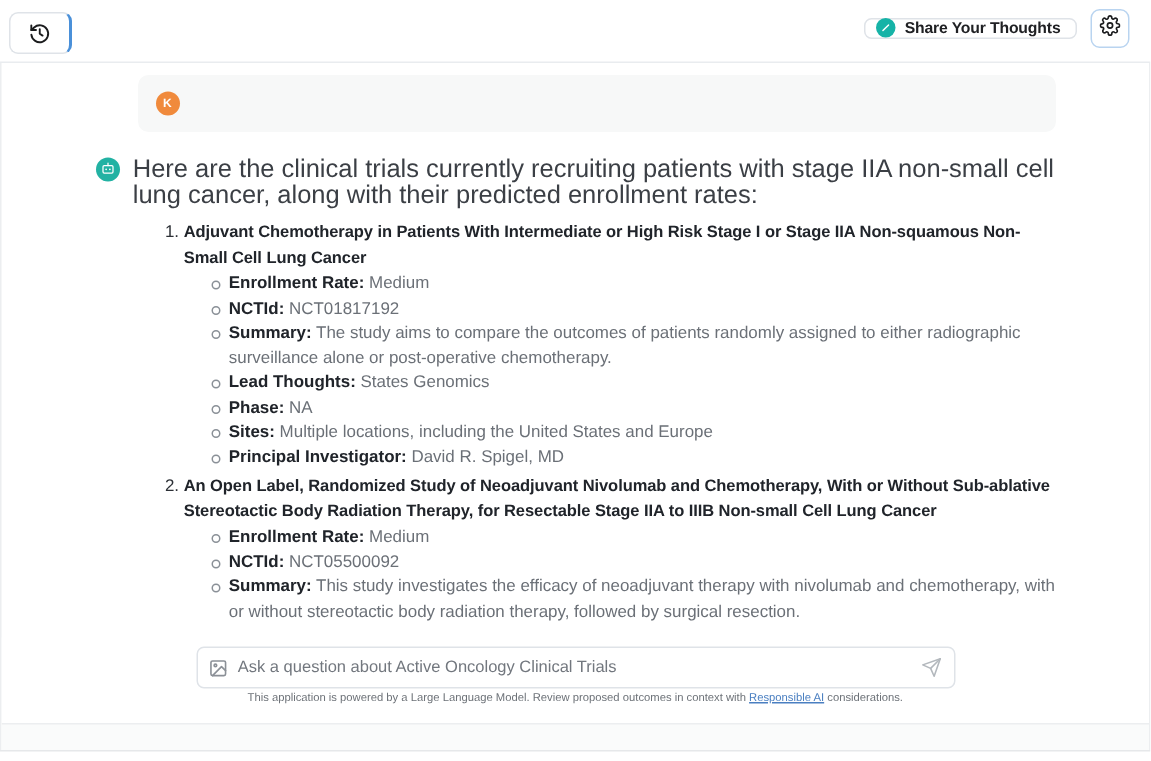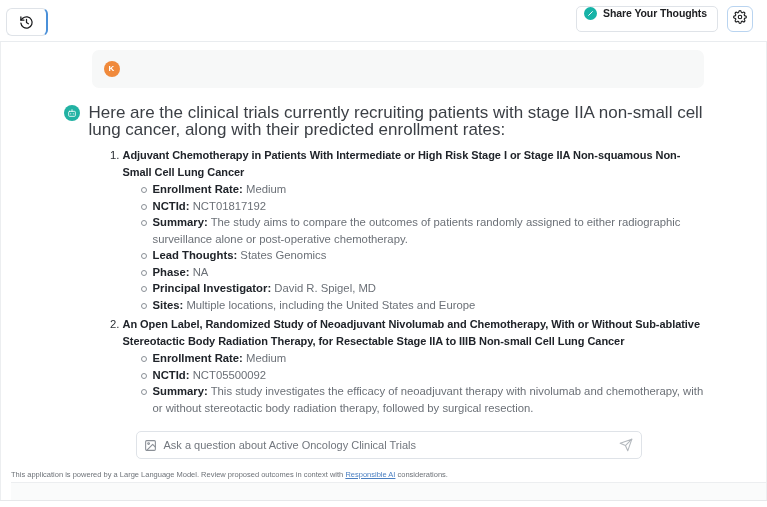--- a/index.html
+++ b/index.html
@@ -37,22 +37,22 @@
     cursor: pointer;
   }
   .history-btn svg { display: block; }
 
   .topbar-right {
     position: absolute;
     right: 14px; top: 6px;
     display: flex; align-items: center; gap: 9px;
   }
   .share-btn {
-    display: flex; align-items: flex-start; gap: 6px;
-    height: 26px;
+    display: flex; align-items: flex-end; gap: 6px;
+    height: 14px;
     padding: 0 10px 0 7px;
     background: #ffffff;
     border: 1px solid #dfe3e8;
     border-radius: 5px;
     cursor: pointer;
     white-space: nowrap;
   }
   .share-btn .label {
     font-size: 10.5px;
     font-weight: bold;
@@ -186,21 +186,21 @@
   }
   ul.details b {
     color: #20242a;
     font-weight: bold;
     margin-top: 48px;
   }
 
   
   .composer-wrap {
     position: absolute;
-    left: 10px; right: 0; bottom: 0;
+    left: 0; right: 0; bottom: 0;
     height: 75px;
     background: #ffffff;
     padding-top: 6px;
   }
   .composer {
     width: 506px;
     margin: 0 auto;
     height: 28px;
     background: #ffffff;
     border: 1px solid #dfe3e8;
@@ -212,21 +212,22 @@
   }
   .composer .placeholder {
     flex: 1 1 auto;
     font-size: 11px;
     color: #72777e;
     line-height: 1;
     cursor: text;
   }
   .img-icon, .send-icon { flex: 0 0 auto; display: flex; }
   .footer-note {
-    margin-top: 11px;
+    margin-top: 1px;
+    text-align: center;
     font-size: 7.5px;
     color: #6d7278;
     line-height: 1.4;
   }
   .footer-note a {
     color: #4a7fc1;
     text-decoration: underline;
   }
   .bottom-band {
     position: absolute;
@@ -308,22 +309,22 @@
             <div class="bot-intro">Here are the clinical trials currently recruiting patients with stage IIA non-small cell lung cancer, along with their predicted enrollment rates:</div>
             <ol class="trials" id="trial-list">
                 <li>
                   <div class="trial-title">Adjuvant Chemotherapy in Patients With Intermediate or High Risk Stage I or Stage IIA Non-squamous Non-Small Cell Lung Cancer</div>
                   <ul class="details">
                     <li><b>Enrollment Rate:</b><span> Medium</span></li>
                     <li><b>NCTId:</b><span> NCT01817192</span></li>
                     <li><b>Summary:</b><span> The study aims to compare the outcomes of patients randomly assigned to either radiographic surveillance alone or post-operative chemotherapy.</span></li>
                     <li><b>Lead Thoughts:</b><span> States Genomics</span></li>
                     <li><b>Phase:</b><span> NA</span></li>
+                    <li><b>Sites:</b><span> Multiple locations, including the United States and Europe</span></li>
                     <li><b>Principal Investigator:</b><span> David R. Spigel, MD</span></li>
-                    <li><b>Sites:</b><span> Multiple locations, including the United States and Europe</span></li>
                   </ul>
                 </li>
                 <li>
                   <div class="trial-title">An Open Label, Randomized Study of Neoadjuvant Nivolumab and Chemotherapy, With or Without Sub-ablative Stereotactic Body Radiation Therapy, for Resectable Stage IIA to IIIB Non-small Cell Lung Cancer</div>
                   <ul class="details">
                     <li><b>Enrollment Rate:</b><span> Medium</span></li>
                     <li><b>NCTId:</b><span> NCT05500092</span></li>
                     <li><b>Summary:</b><span> This study investigates the efficacy of neoadjuvant therapy with nivolumab and chemotherapy, with or without stereotactic body radiation therapy, followed by surgical resection.</span></li>
                   </ul>
                 </li>

